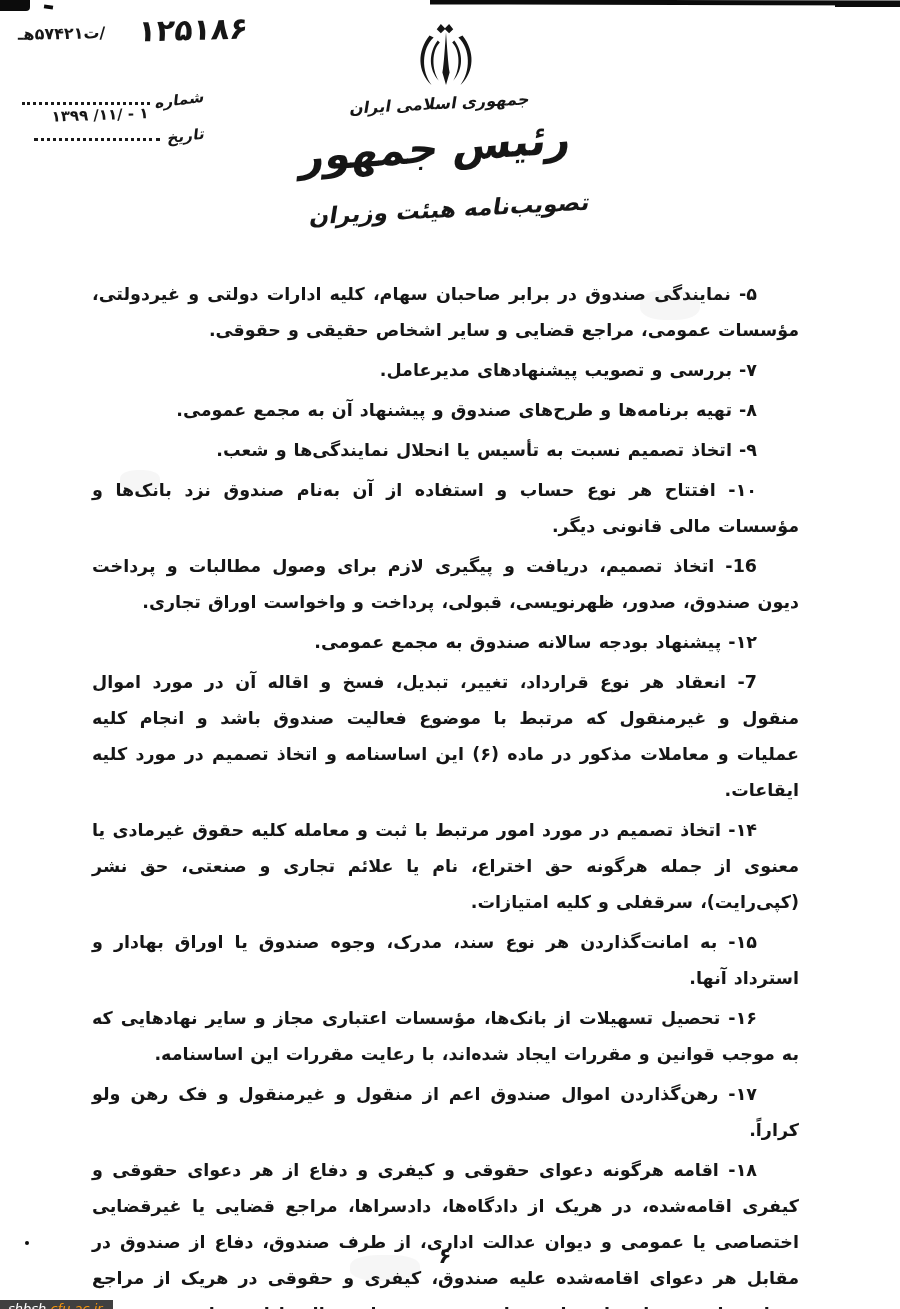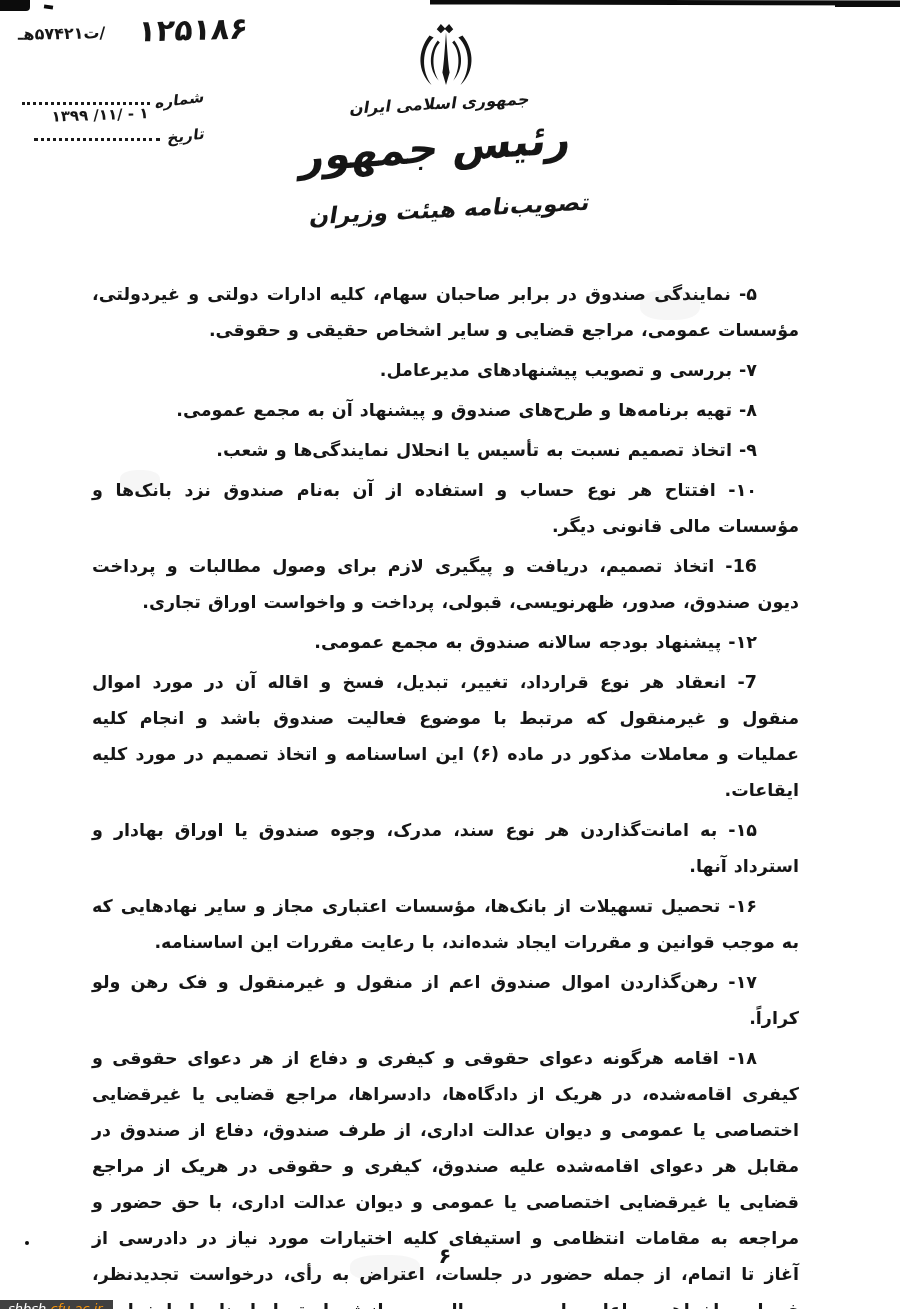--- a/index.html
+++ b/index.html
@@ -158,20 +158,21 @@
 
   <div class="doc-body">
     <p>۵- نمایندگی صندوق در برابر صاحبان سهام، کلیه ادارات دولتی و غیردولتی، مؤسسات عمومی، مراجع قضایی و سایر اشخاص حقیقی و حقوقی.</p>
     <p>۷- بررسی و تصویب پیشنهادهای مدیرعامل.</p>
     <p>۸- تهیه برنامه‌ها و طرح‌های صندوق و پیشنهاد آن به مجمع عمومی.</p>
     <p>۹- اتخاذ تصمیم نسبت به تأسیس یا انحلال نمایندگی‌ها و شعب.</p>
     <p>۱۰- افتتاح هر نوع حساب و استفاده از آن به‌نام صندوق نزد بانک‌ها و مؤسسات مالی قانونی دیگر.</p>
     <p>16- اتخاذ تصمیم، دریافت و پیگیری لازم برای وصول مطالبات و پرداخت دیون صندوق، صدور، ظهرنویسی، قبولی، پرداخت و واخواست اوراق تجاری.</p>
     <p>۱۲- پیشنهاد بودجه سالانه صندوق به مجمع عمومی.</p>
     <p>7- انعقاد هر نوع قرارداد، تغییر، تبدیل، فسخ و اقاله آن در مورد اموال منقول و غیرمنقول که مرتبط با موضوع فعالیت صندوق باشد و انجام کلیه عملیات و معاملات مذکور در ماده (۶) این اساسنامه و اتخاذ تصمیم در مورد کلیه ایقاعات.</p>
+    <p>۱۴- اتخاذ تصمیم در مورد امور مرتبط با ثبت و معامله کلیه حقوق غیرمادی یا معنوی از جمله هرگونه حق اختراع، نام یا علائم تجاری و صنعتی، حق نشر (کپی‌رایت)، سرقفلی و کلیه امتیازات.</p>
     <p>۱۵- به امانت‌گذاردن هر نوع سند، مدرک، وجوه صندوق یا اوراق بهادار و استرداد آنها.</p>
     <p>۱۶- تحصیل تسهیلات از بانک‌ها، مؤسسات اعتباری مجاز و سایر نهادهایی که به موجب قوانین و مقررات ایجاد شده‌اند، با رعایت مقررات این اساسنامه.</p>
     <p>۱۷- رهن‌گذاردن اموال صندوق اعم از منقول و غیرمنقول و فک رهن ولو کراراً.</p>
     <p>۱۸- اقامه هرگونه دعوای حقوقی و کیفری و دفاع از هر دعوای حقوقی و کیفری اقامه‌شده، در هریک از دادگاه‌ها، دادسراها، مراجع قضایی یا غیرقضایی اختصاصی یا عمومی و دیوان عدالت اداری، از طرف صندوق، دفاع از صندوق در مقابل هر دعوای اقامه‌شده علیه صندوق، کیفری و حقوقی در هریک از مراجع قضایی یا غیرقضایی اختصاصی یا عمومی و دیوان عدالت اداری، با حق حضور و مراجعه به مقامات انتظامی و استیفای کلیه اختیارات مورد نیاز در دادرسی از آغاز تا اتمام، از جمله حضور در جلسات، اعتراض به رأی، درخواست تجدیدنظر، فرجام، واخواهی و اعاده دادرسی، مصالحه و سازش، استرداد اسناد یا دادخواست یا دعوا، ادعای جعل یا انکار و تردید نسبت به سند طرف و استرداد سند،</p>
   </div>
 
   <div class="page-number">۶</div>
   <div class="watermark">
     <span class="wm-name">shbsh</span><span class="wm-domain">.cfu.ac.ir</span>
   </div>

